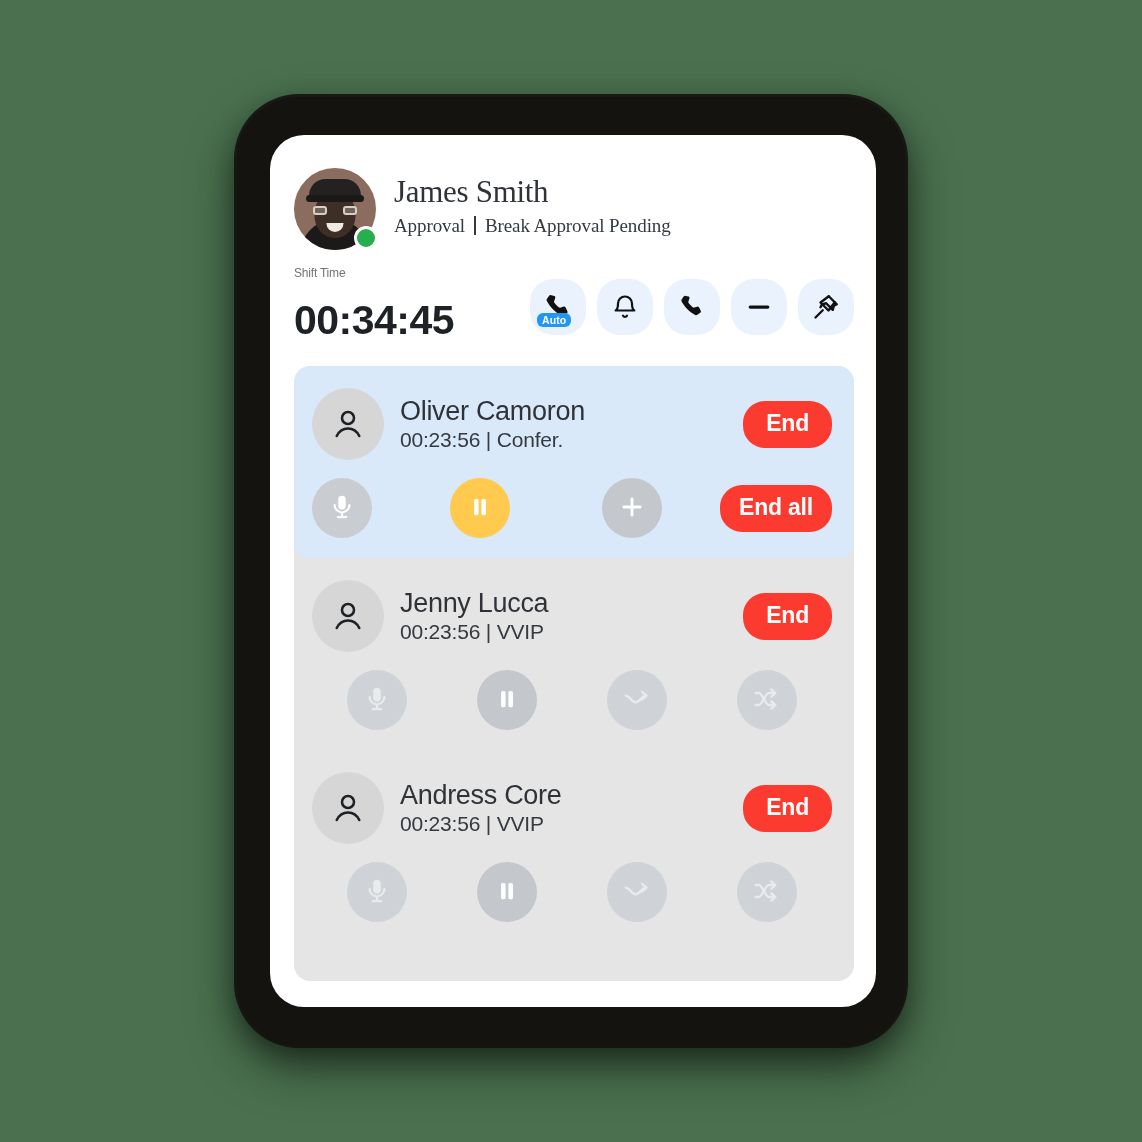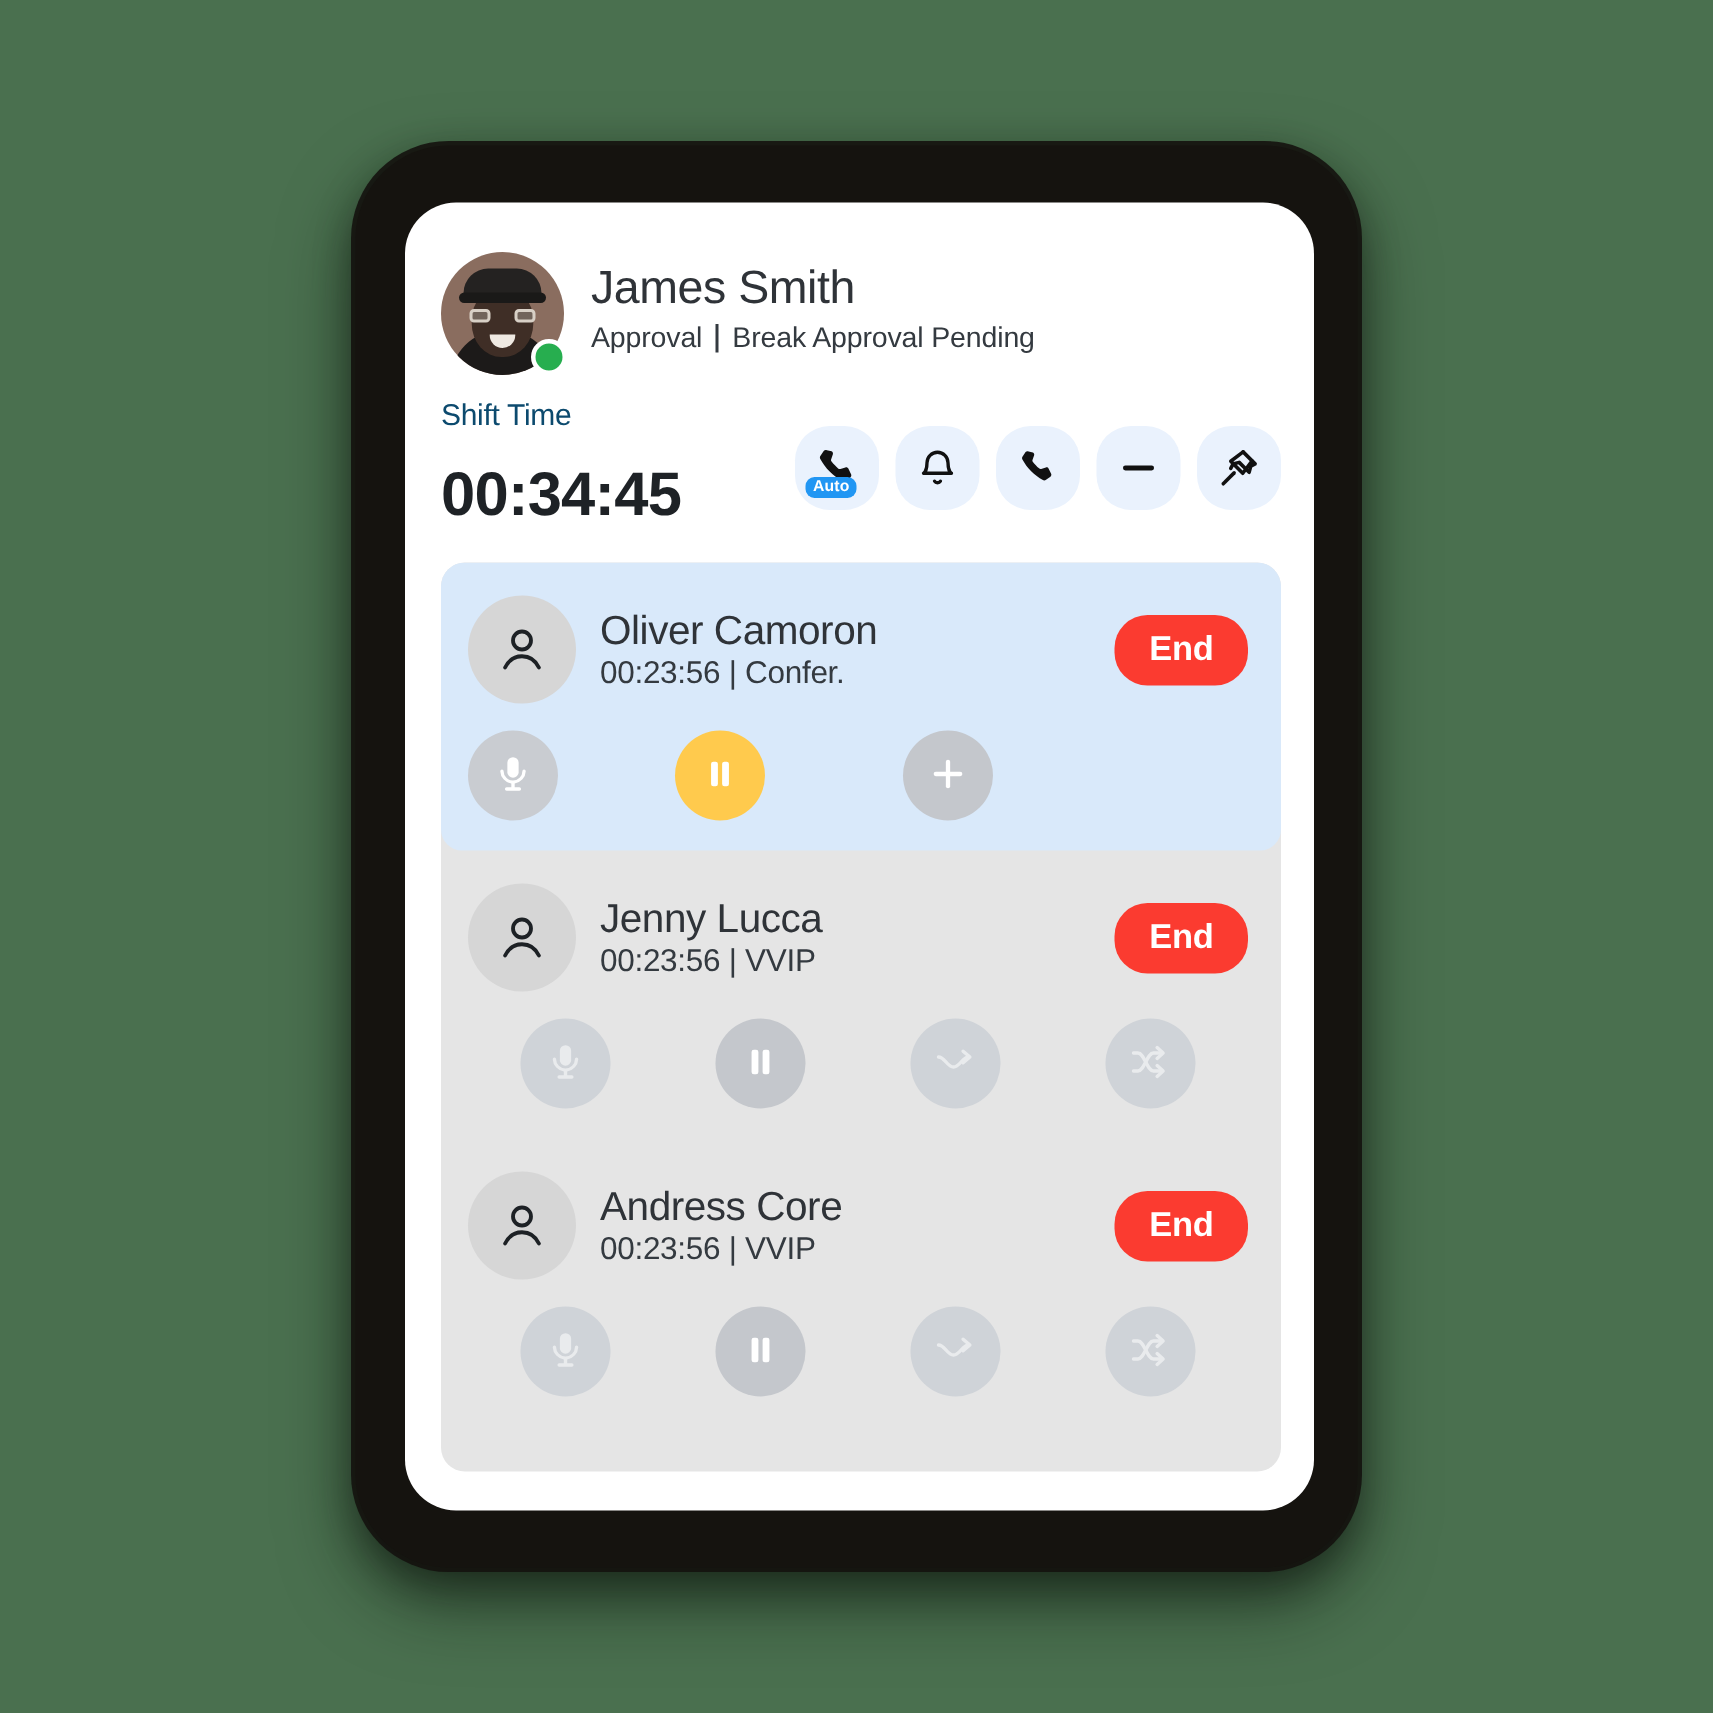--- a/index.html
+++ b/index.html
@@ -98,21 +98,21 @@
 
   #status-dot {
     position: absolute;
     right: -2px; bottom: 0px;
     width: 24px; height: 24px;
     border-radius: 50%;
     background: #27ae4f;
     border: 3px solid #ffffff;
   }
 
-  #agent-meta { padding-top: 6px; }
+  #agent-meta { padding-top: 6px; font-family: Liberation Serif, serif; }
 
   #agent-name {
     font-size: 31px;
     font-weight: 400;
     color: #2f3338;
     letter-spacing: -0.3px;
     line-height: 1.15;
   }
 
   #agent-status {
@@ -134,22 +134,22 @@
   #shift-row {
     margin-top: 16px;
     padding: 0 22px 0 24px;
     display: flex;
     align-items: center;
     justify-content: space-between;
   }
 
   #shift-block { padding-bottom: 4px; }
   #shift-label {
-    font-size: 20px;
-    color: #0c4a6e;
+    font-size: 12px;
+    color: #737373;
     letter-spacing: -0.2px;
   }
   #shift-time {
     font-size: 41px;
     font-weight: 700;
     color: #1e2226;
     letter-spacing: -0.5px;
     margin-top: 17px;
   }
 
@@ -394,20 +394,21 @@
           <button class="circle-btn">
             <span>
               <svg width="30" height="30" viewBox="0 0 24 24" stroke="#ffffff" stroke-width="2.3" stroke-linecap="round">
                 <line x1="12" y1="5.5" x2="12" y2="18.5"></line>
                 <line x1="5.5" y1="12" x2="18.5" y2="12"></line>
               </svg>
             </span>
           </button>
         </div>
         <div class="spacer"></div>
+        <button class="end-btn wide">End all</button>
       </div>
     </div>
 
     <div class="call-card">
       <div class="call-top">
         <div class="call-avatar">
           <svg width="36" height="36" viewBox="0 0 24 24" fill="none" stroke="#1d2125" stroke-width="1.7" stroke-linecap="round">
             <circle cx="12" cy="8" r="4"></circle>
             <path d="M4.5 20c1.6-3.3 4.3-5 7.5-5s5.9 1.7 7.5 5"></path>
           </svg>

